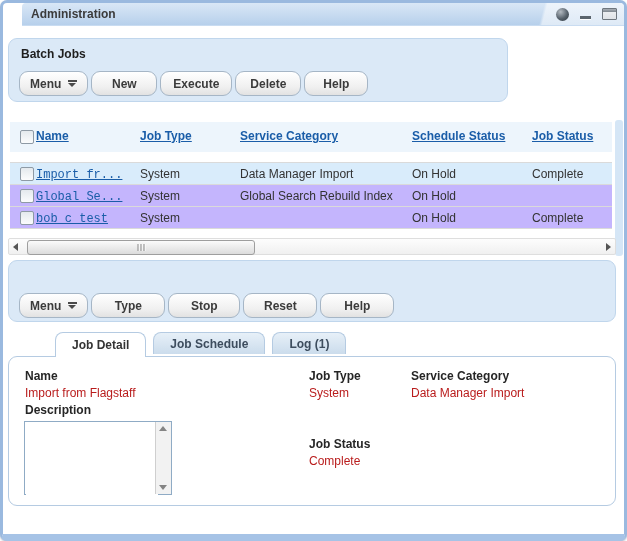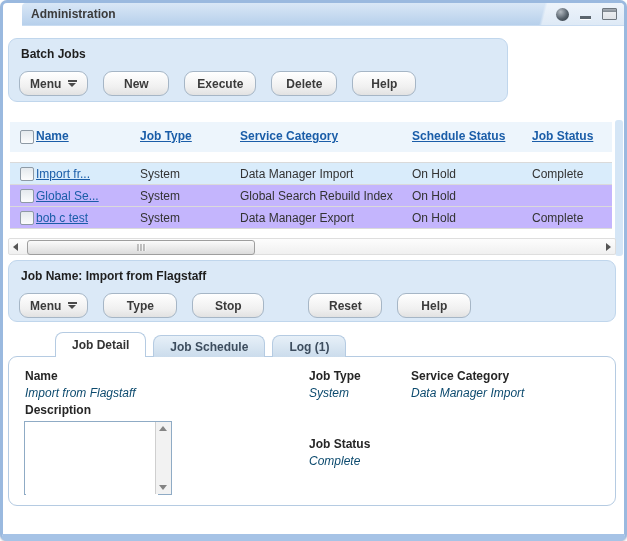--- a/index.html
+++ b/index.html
@@ -21,62 +21,62 @@
   .win-controls{position:absolute;right:7px;top:4px;display:flex;align-items:center;gap:11px;height:14px;}
   .refresh-icon{width:13px;height:13px;border-radius:50%;
     background:radial-gradient(circle at 35% 30%,#b3bac1,#56616b 55%,#2d353c);cursor:pointer;}
   .min-icon{width:11px;height:3px;background:#5a646d;box-shadow:0 1px 0 rgba(255,255,255,.9);margin-top:7px;cursor:pointer;}
   .max-icon{width:15px;height:12px;border:1px solid #6e767e;background:linear-gradient(#f0f2f4,#dfe3e7);
     border-radius:1px;position:relative;box-sizing:border-box;cursor:pointer;}
   .max-icon i{position:absolute;left:0;top:0;right:0;height:3px;background:linear-gradient(#a8afb6,#7e868e);display:block;}
   
   .panel{position:absolute;background:#dbe9f7;border:1px solid #c0d6ec;border-radius:9px;box-sizing:border-box;}
   .panel-title{position:absolute;left:12px;top:8px;font-weight:bold;color:#1e1e1e;}
-  .toolbar{position:absolute;left:10px;top:32px;display:flex;gap:15px;}
+  .toolbar{position:absolute;left:10px;top:32px;display:flex;gap:3px;}
   .btn{height:25px;box-sizing:border-box;display:inline-flex;align-items:center;justify-content:center;
     padding:0 10px;background:linear-gradient(#ffffff,#f0f0f0 65%,#e2e2e2);
     border:1px solid #a6b6c6;border-radius:9px;font-weight:bold;color:#3b3b3b;font-size:12px;cursor:pointer;}
   .menu-caret{margin-left:7px;display:inline-block;}
   .menu-caret i{display:block;}
   .menu-caret .bar{height:2px;width:9px;background:#4a4a4a;margin-bottom:1px;}
   .menu-caret .tri{width:0;height:0;border-left:4px solid transparent;border-right:4px solid transparent;border-top:4px solid #4a4a4a;}
   
   .grid-header{position:absolute;left:7px;top:119px;width:602px;height:30px;background:#edf5fc;}
   .hcell{position:absolute;top:7px;font-weight:bold;color:#1a5da8;text-decoration:underline;cursor:pointer;}
   .checkbox{position:absolute;width:12px;height:12px;border:1px solid #8e9aa5;border-radius:2px;
     background:linear-gradient(#e4e9ed,#fbfcfd);box-sizing:content-box;cursor:pointer;}
   .grid-rows{position:absolute;left:7px;top:159px;width:602px;border-top:1px solid #dadada;}
   .grid-row{position:relative;height:21px;border-bottom:1px solid #dadada;background:#c4b5fd;cursor:pointer;}
   .grid-row.selected{background:#d9ecfb;}
   .cell{position:absolute;top:4px;white-space:nowrap;}
-  .cell a,.name-link{color:#1a5da8;text-decoration:underline;cursor:pointer;}
+  .cell a,.name-link{color:#1a5da8;text-decoration:underline;cursor:pointer;font-family:Liberation Mono, monospace;}
   .c-check{left:10px;top:4px;} .c-name{left:26px;} .c-type{left:130px;}
   .c-svc{left:230px;} .c-sched{left:402px;} .c-status{left:522px;}
   .v-strip{position:absolute;left:612px;top:117px;width:8px;height:136px;background:#d5e6f6;border-radius:3px;}
   
   .hscroll{position:absolute;left:5px;top:235px;width:608px;height:17px;box-sizing:border-box;
     background:linear-gradient(#fdfdfd,#f0f0f0);border:1px solid #dedede;border-radius:2px;}
   .arr{position:absolute;top:4px;width:0;height:0;cursor:pointer;}
   .arr.left{left:4px;border-top:4px solid transparent;border-bottom:4px solid transparent;border-right:5px solid #555;}
   .arr.right{right:4px;border-top:4px solid transparent;border-bottom:4px solid transparent;border-left:5px solid #555;}
   .thumb{position:absolute;left:18px;top:1px;width:226px;height:13px;cursor:pointer;
     background:linear-gradient(#fbfbfb,#dcdcdc);border:1px solid #9e9e9e;border-radius:3px;}
   .grip{position:absolute;left:50%;top:3px;transform:translateX(-50%);display:flex;gap:2px;}
   .grip i{width:1px;height:7px;background:#8a8a8a;box-shadow:1px 0 0 #fff;display:block;}
   
-  .tabs{position:absolute;left:52px;top:329px;display:flex;align-items:flex-end;gap:7px;height:25px;z-index:3;}
+  .tabs{position:absolute;left:52px;top:329px;display:flex;align-items:flex-start;gap:7px;height:25px;z-index:3;}
   .tab{box-sizing:border-box;height:22px;padding:0 16px;display:flex;align-items:center;
     background:linear-gradient(#e7f0f8,#cbdcec);border:1px solid #b5cbe2;border-bottom:none;
     border-radius:8px 8px 0 0;font-weight:bold;color:#3d4d5e;cursor:pointer;}
   .tab.active{height:25px;background:#fff;color:#333;position:relative;z-index:4;}
   
   .content-panel{position:absolute;left:5px;top:353px;width:608px;height:150px;box-sizing:border-box;
     background:#fff;border:1px solid #b5cbe2;border-radius:9px;z-index:2;}
   .flabel{position:absolute;font-weight:bold;color:#262626;white-space:nowrap;}
-  .fvalue{position:absolute;color:#0c4a6e;white-space:nowrap;font-style:italic;}
+  .fvalue{position:absolute;color:#b91c1c;white-space:nowrap;}
   .ta-wrap{position:absolute;left:15px;top:64px;width:148px;height:74px;box-sizing:border-box;
     border:1px solid #8fabc5;background:#fff;}
   .ta-wrap textarea{position:absolute;left:1px;top:1px;width:128px;height:68px;border:none;resize:none;
     outline:none;overflow:hidden;font-family:"Liberation Sans",sans-serif;font-size:12px;}
   .vscroll{position:absolute;right:0;top:0;bottom:0;width:15px;background:#f2f2f2;border-left:1px solid #cfcfcf;}
   .vscroll .up{position:absolute;left:3px;top:4px;width:0;height:0;
     border-left:4px solid transparent;border-right:4px solid transparent;border-bottom:5px solid #848484;cursor:pointer;}
   .vscroll .down{position:absolute;left:3px;bottom:4px;width:0;height:0;
     border-left:4px solid transparent;border-right:4px solid transparent;border-top:5px solid #848484;cursor:pointer;}
 </style>
@@ -136,53 +136,51 @@
       <span class="cell c-name"><a class="name-link">Global Se...</a></span>
       <span class="cell c-type">System</span>
       <span class="cell c-svc">Global Search Rebuild Index</span>
       <span class="cell c-sched">On Hold</span>
       <span class="cell c-status"></span>
     </div>
     <div class="grid-row">
       <span class="checkbox c-check"></span>
       <span class="cell c-name"><a class="name-link">bob c test</a></span>
       <span class="cell c-type">System</span>
-      <span class="cell c-svc">Data Manager Export</span>
       <span class="cell c-sched">On Hold</span>
       <span class="cell c-status">Complete</span>
     </div>
   </div>
 
   <div class="v-strip"></div>
 
   <div class="hscroll">
     <span class="arr left"></span>
     <span class="thumb">
       <span class="grip">
           <i></i>
           <i></i>
           <i></i>
         </span>
     </span>
     <span class="arr right"></span>
   </div>
 
   <div class="panel" style="left:5px;top:257px;width:608px;height:62px;">
-    <span class="panel-title">Job Name: Import from Flagstaff</span>
     <div class="toolbar">
       <button class="btn" style="min-width:62px;">
         <span>Menu</span>
         <span class="menu-caret">
             <i class="bar"></i>
             <i class="tri"></i>
           </span>
       </button>
       <button class="btn" style="min-width:74px;">Type</button>
       <button class="btn" style="min-width:72px;">Stop</button>
-      <button class="btn" style="min-width:74px;margin-left:29px;">Reset</button>
+      <button class="btn" style="min-width:74px;">Reset</button>
       <button class="btn" style="min-width:74px;">Help</button>
     </div>
   </div>
 
   <div class="tabs">
     <div class="tab active">Job Detail</div>
     <div class="tab">Job Schedule</div>
     <div class="tab">Log (1)</div>
   </div>
 

